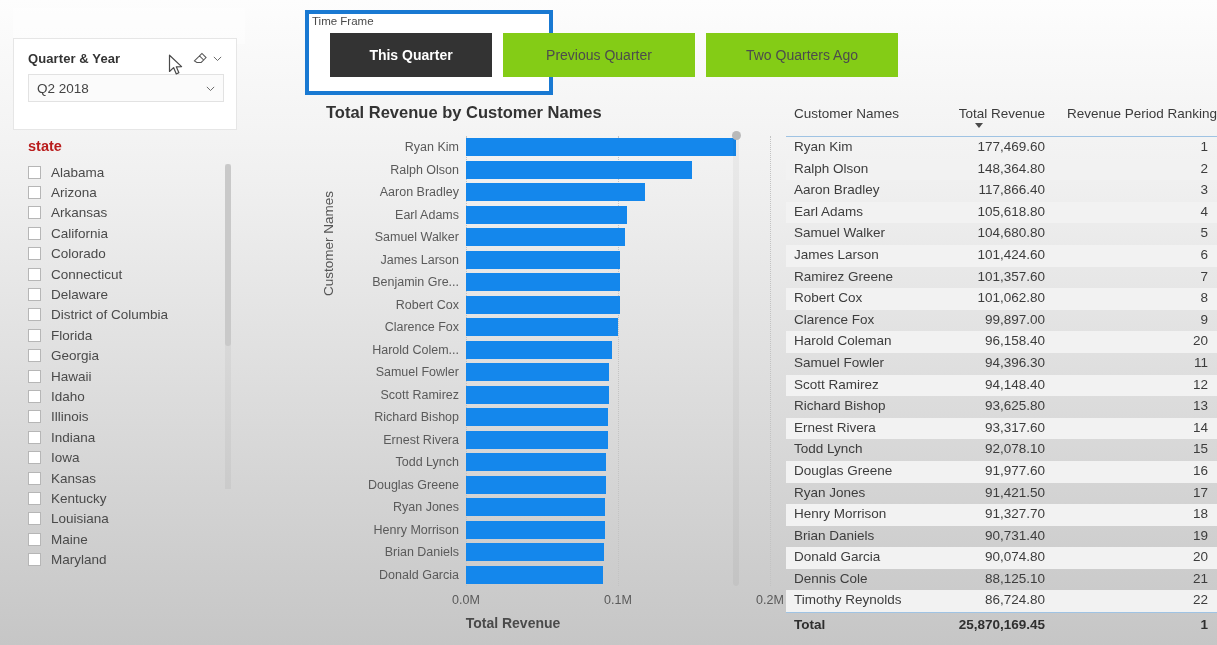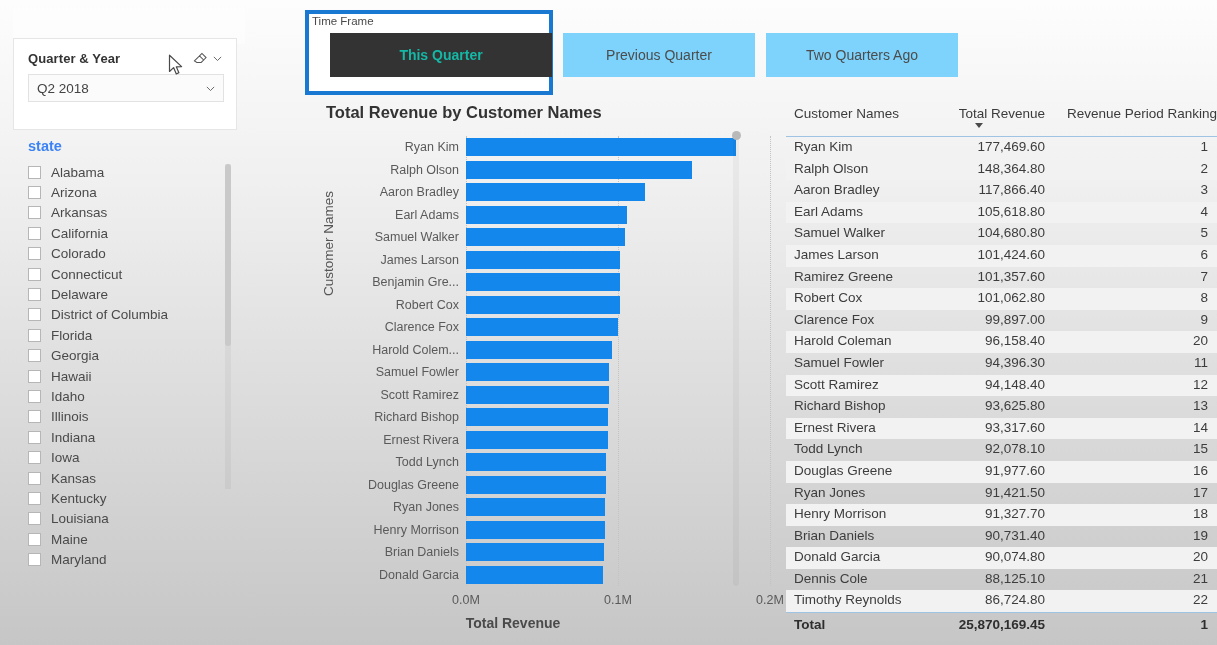--- a/index.html
+++ b/index.html
@@ -109,21 +109,21 @@
     width: 224px;
     height: 432px;
     overflow: hidden;
   }
   #state-title {
     position: absolute;
     left: 15px;
     top: 0px;
     font-size: 14.5px;
     font-weight: bold;
-    color: #3b82f6;
+    color: #b91c1c;
   }
   #state-list {
     position: absolute;
     left: 15px;
     top: 24px;
     right: 0;
     bottom: 0;
   }
   .state-item {
     height: 20.4px;
@@ -190,28 +190,28 @@
   .tf-tile {
     height: 44px;
     display: flex;
     align-items: center;
     justify-content: center;
     font-size: 14px;
     box-sizing: border-box;
     white-space: nowrap;
   }
   .tf-tile.sel {
-    width: 222px;
+    width: 162px;
     background: #333333;
-    color: #14b8a6;
+    color: #ffffff;
     font-weight: bold;
   }
   .tf-tile.unsel {
     width: 192px;
-    background: #7dd3fc;
+    background: #84cc16;
     color: #4c4c4c;
   }
 
   
   #chart-panel {
     left: 248px;
     top: 98px;
     width: 530px;
     height: 547px;
   }

